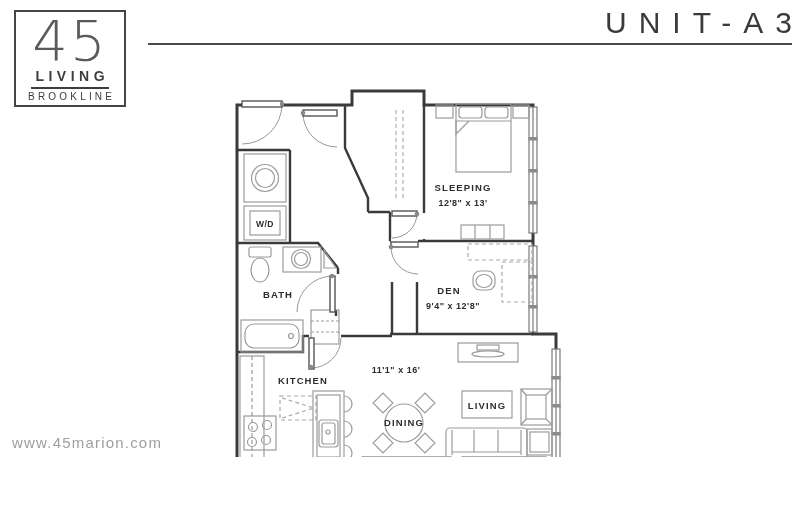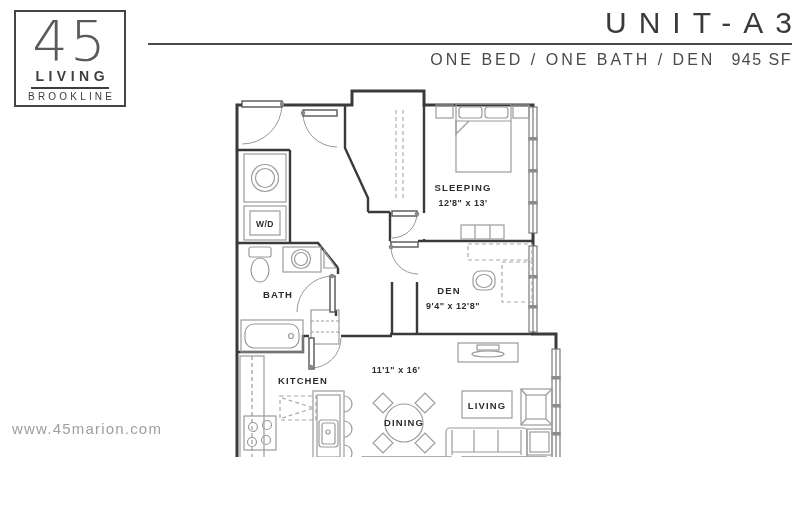--- a/index.html
+++ b/index.html
@@ -20,21 +20,21 @@
   
   .unit-title{position:absolute;top:6px;right:8px;margin:0;font-size:30px;font-weight:400;
               color:#3a3a3a;letter-spacing:12px;margin-right:-12px;white-space:nowrap;}
   .top-rule{position:absolute;left:148px;right:8px;top:43px;height:2px;background:#4a4a4a;}
   .subtitle-row{position:absolute;top:51px;right:8px;display:flex;align-items:baseline;
                 color:#4a4a4a;white-space:nowrap;}
   .subtitle{font-size:16px;font-weight:500;letter-spacing:3px;}
   .area{font-size:16px;font-weight:500;letter-spacing:1.5px;margin-left:16px;}
 
   
-  .website{position:absolute;left:12px;bottom:20px;font-size:15px;font-weight:400;
+  .website{position:absolute;left:12px;bottom:6px;font-size:15px;font-weight:400;
            color:#9f9f9f;letter-spacing:1.2px;}
   .eho{position:absolute;left:653px;top:460px;display:flex;align-items:flex-start;}
   .eho-caption{font-size:3.8px;font-weight:700;color:#111;text-align:center;
                line-height:1.1;letter-spacing:0.2px;margin-top:1px;}
   .disclaimer{position:absolute;left:700px;top:468px;width:98px;font-size:7.5px;
               color:#555;line-height:1.4;}
 
   
   .rlabel{font-family:"Liberation Sans",sans-serif;font-weight:700;font-size:9.5px;
           letter-spacing:1.1px;fill:#2d2d2d;text-anchor:middle;}
@@ -49,24 +49,20 @@
 
   <div class="logo">
     <div class="logo-number">45</div>
     <div class="logo-name">LIVING</div>
     <div class="logo-rule"></div>
     <div class="logo-city">BROOKLINE</div>
   </div>
 
   <h1 class="unit-title">UNIT-A3</h1>
   <div class="top-rule"></div>
-  <div class="subtitle-row">
-    <span class="subtitle">ONE BED / ONE BATH / DEN</span>
-    <span class="area">945 SF</span>
-  </div>
 
   <svg class="plan" width="800" height="517" viewBox="0 0 800 517">
 
     <g stroke="#3a3a3a" fill="none" stroke-width="3" stroke-linejoin="miter">
       <path d="M237,105 H352 V91 H424 V105 H533 V334 H556 V461 H237 Z"></path>
       <g stroke-width="2.4">
         <path d="M424,105 V241"></path>
         <path d="M390,241 H533"></path>
         <path d="M390,334 H533"></path>
         <path d="M345,105 V148 L368,198 L368,212 M368,212 H390 M390,212 V241"></path>

